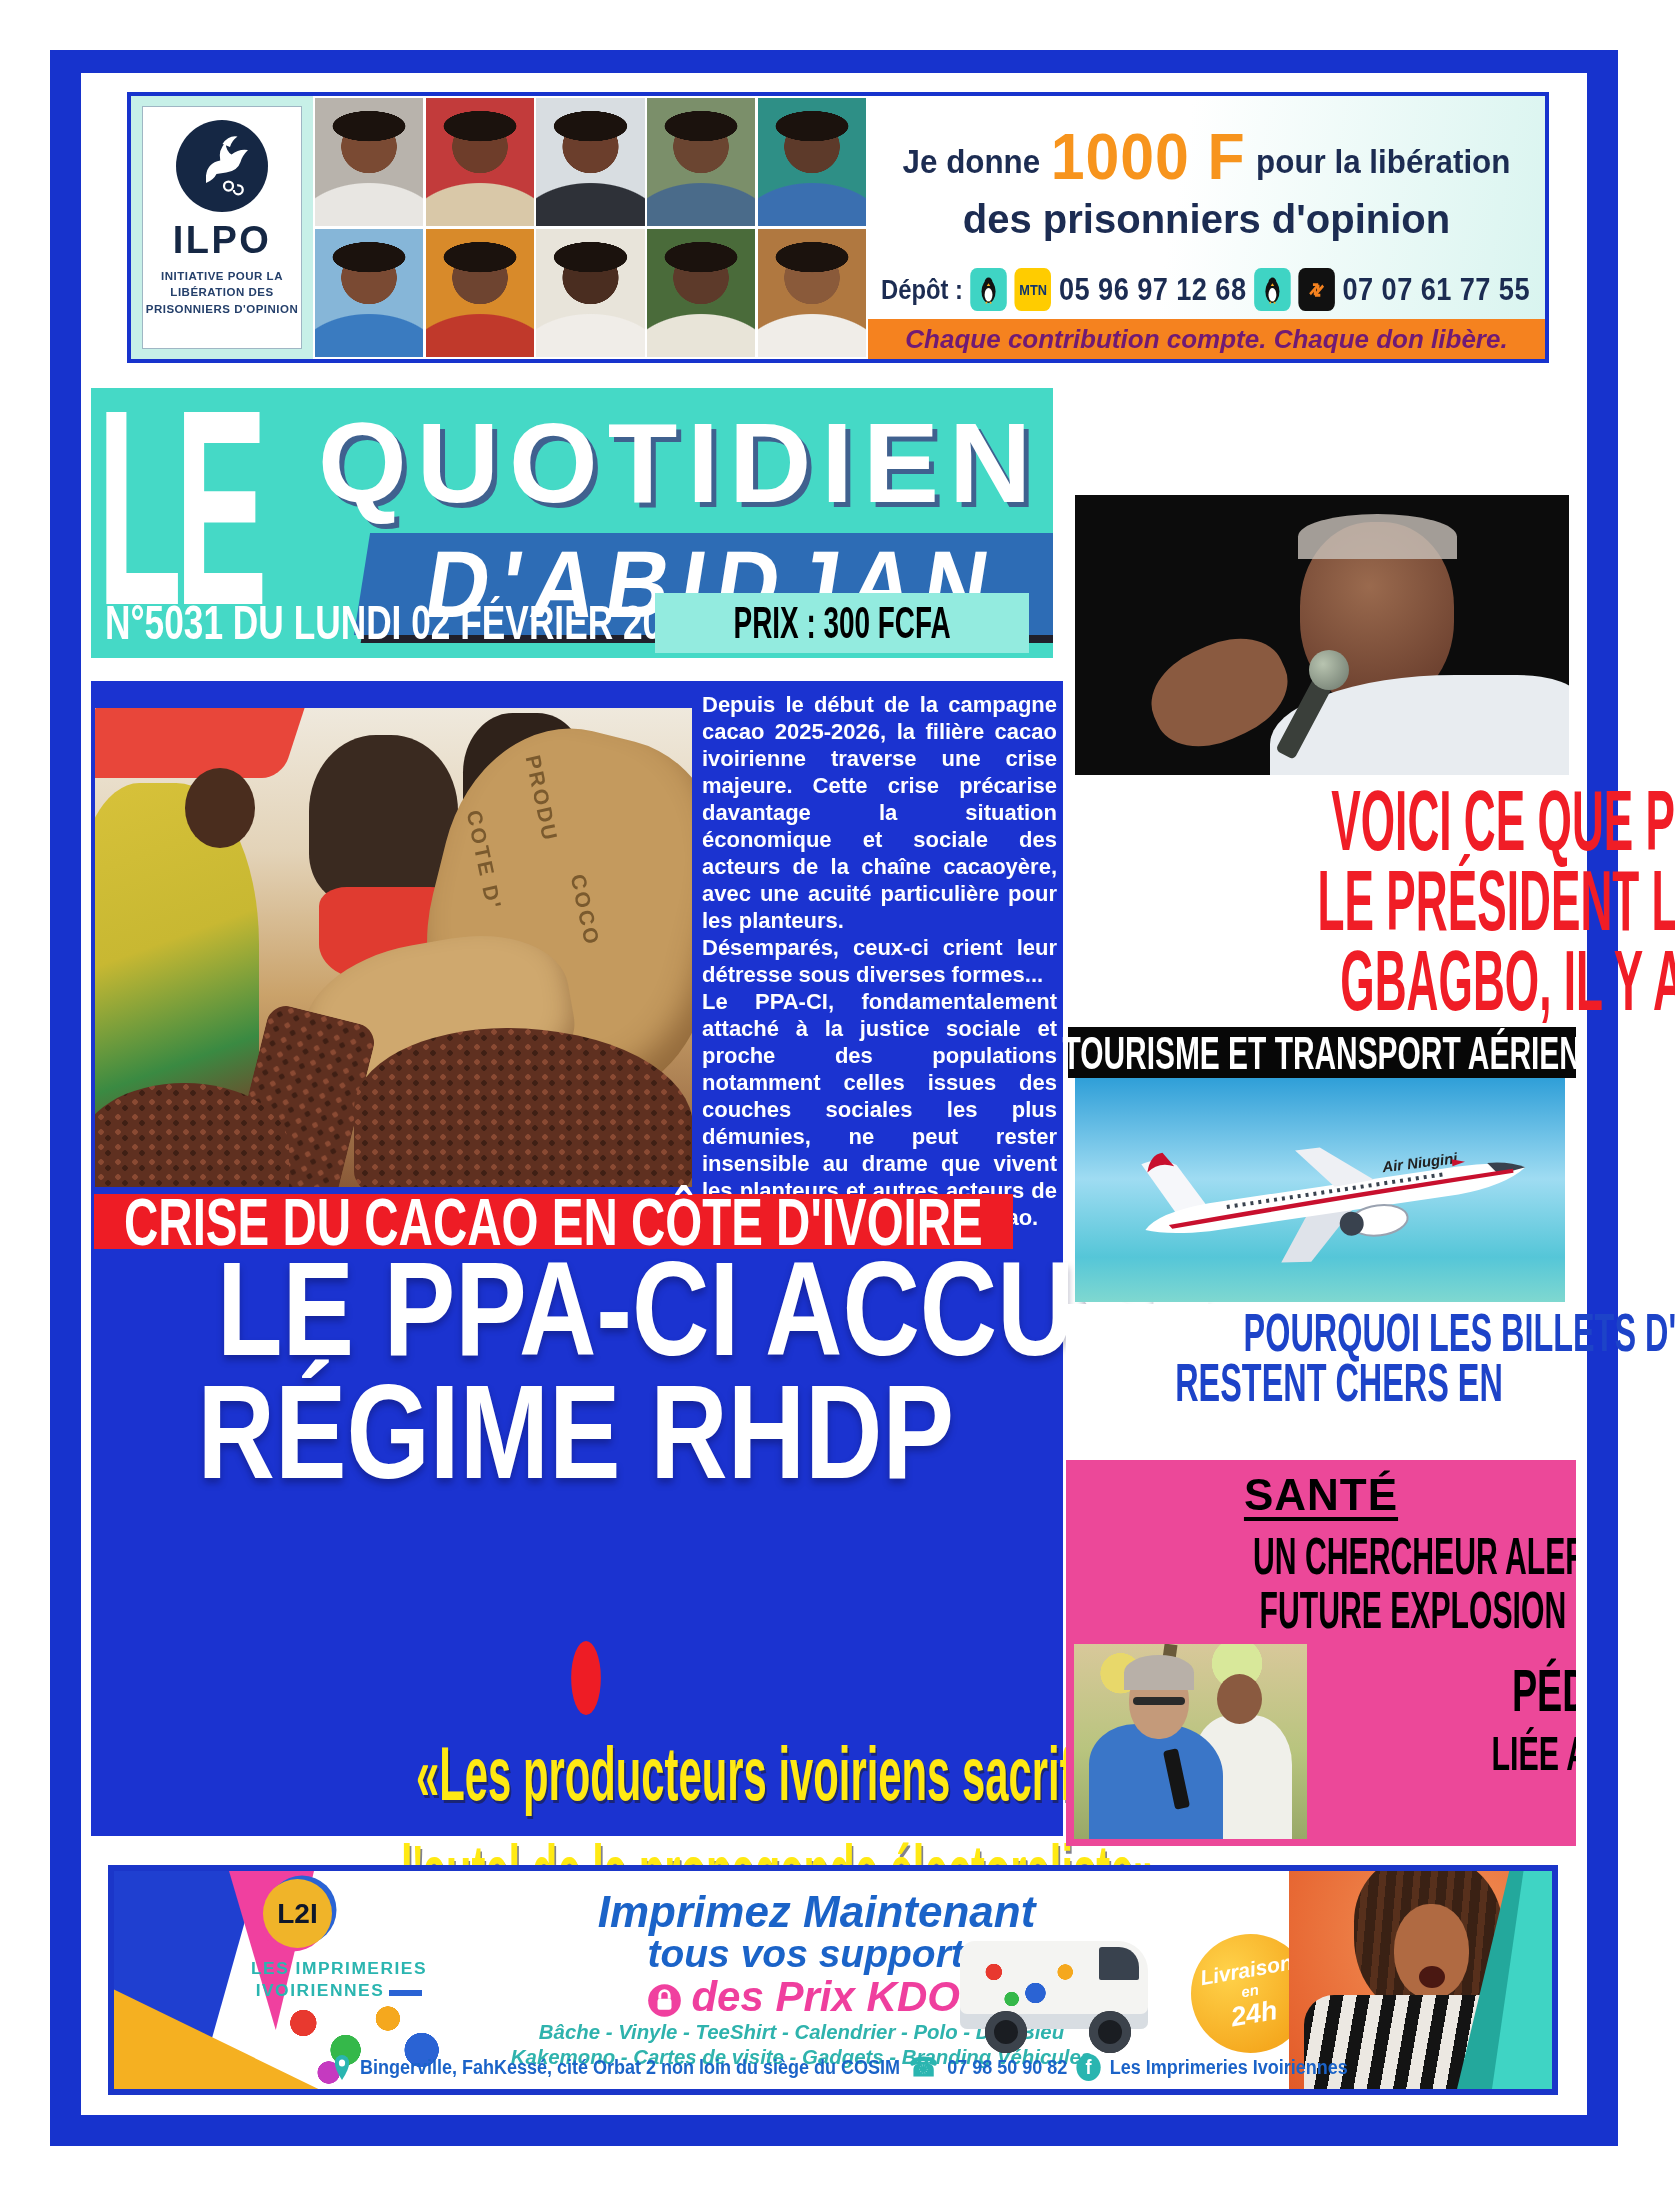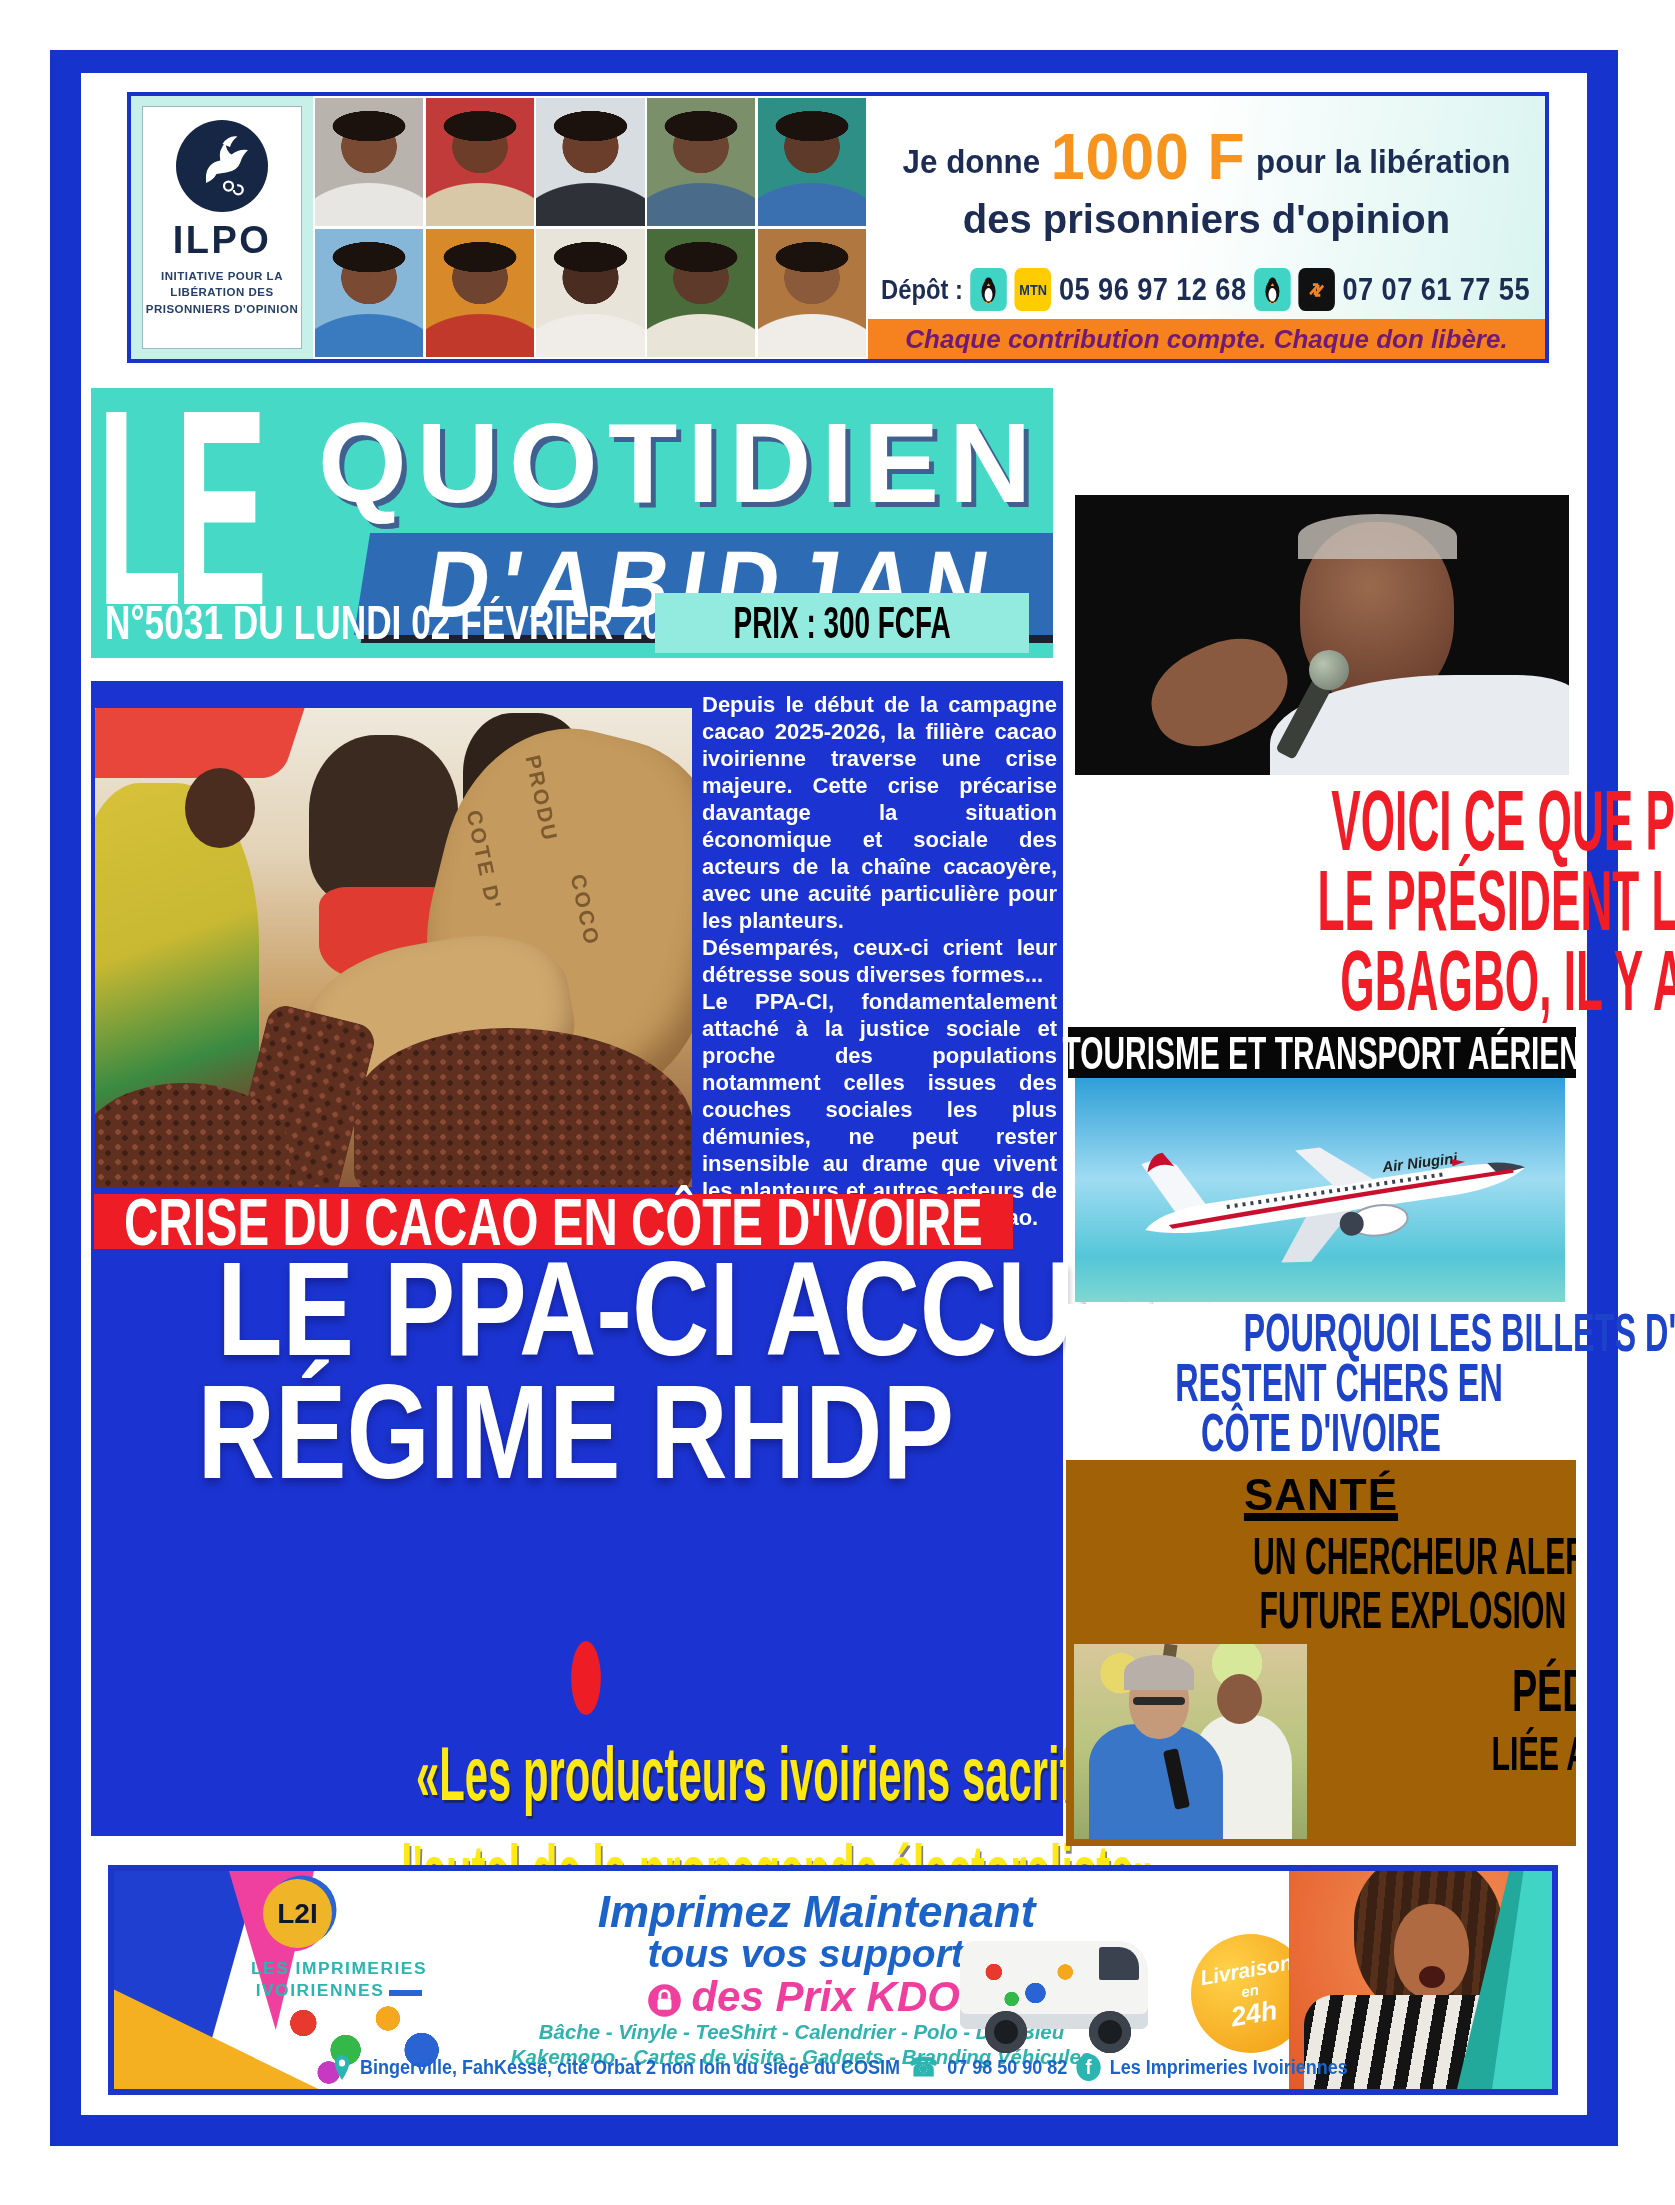--- a/index.html
+++ b/index.html
@@ -106,22 +106,22 @@
   #sb-terror-headline .line span{display:inline-block;transform:scaleX(.52);white-space:nowrap;}
 
   #sb-plane{position:absolute;left:1075px;top:1078px;width:490px;height:224px;overflow:hidden;
             background:linear-gradient(180deg,#2f9fd8 0%,#9fdcf2 45%,#55c6d8 80%,#7fd8d0 100%);}
 
   #sb-tour-headline{position:absolute;left:1066px;top:1304px;width:510px;height:155px;background:#fff;
                     text-align:center;padding-top:3px;box-sizing:border-box;}
   #sb-tour-headline .line{display:block;font-size:54px;line-height:50px;color:#1d43c8;font-weight:900;}
   #sb-tour-headline .line span{display:inline-block;transform:scaleX(.6);white-space:nowrap;}
 
-  #sb-health{position:absolute;left:1066px;top:1460px;width:510px;height:386px;background:#a16207;
-             text-align:center;overflow:hidden;text-decoration:underline;}
+  #sb-health{position:absolute;left:1066px;top:1460px;width:510px;height:386px;background:#ec4899;
+             text-align:center;overflow:hidden;}
   .health-kicker{font-size:44px;font-weight:800;color:#000;text-decoration:underline;
                  text-underline-offset:7px;margin-top:10px;letter-spacing:1px;}
   .health-top{margin-top:9px;}
   .health-top .line{display:block;font-size:52px;line-height:54px;color:#000;font-weight:900;}
   .health-top .line span{display:inline-block;transform:scaleX(.58);white-space:nowrap;}
   .health-row{display:flex;margin-top:7px;padding:0 8px;align-items:flex-start;}
   #health-photo{width:233px;height:195px;flex:none;overflow:hidden;position:relative;
                 background:radial-gradient(circle at 20% 15%,#e8d86a 0 20px,transparent 20.4px),
                            radial-gradient(circle at 70% 10%,#d8e89a 0 25px,transparent 25.4px),
                            linear-gradient(180deg,#d8c89a 0%,#b8c47e 55%,#98a868 100%);}
@@ -368,21 +368,20 @@
         <line x1="300" y1="236" x2="740" y2="224" stroke="#39424e" stroke-width="8" stroke-dasharray="6 10"></line>
         <text x="620" y="205" font-size="30" font-style="italic" font-weight="bold" fill="#222">Air Niugini</text>
         <path d="M760 196 l26 8 -26 6 Z" fill="#c8102e"></path>
       </g>
     </svg>
   </div>
 
   <div id="sb-tour-headline">
     <span class="line"><span>POURQUOI LES BILLETS D'AVION</span></span>
     <span class="line"><span>RESTENT CHERS EN</span></span>
-    <span class="line"><span>CÔTE D'IVOIRE</span></span>
   </div>
 
   <div id="sb-health">
     <div class="health-kicker">SANTÉ</div>
     <div class="health-top">
       <span class="line"><span>UN CHERCHEUR ALERTE SUR UNE</span></span>
       <span class="line"><span>FUTURE EXPLOSION DES CANCERS</span></span>
     </div>
     <div class="health-row">
       <div id="health-photo">

